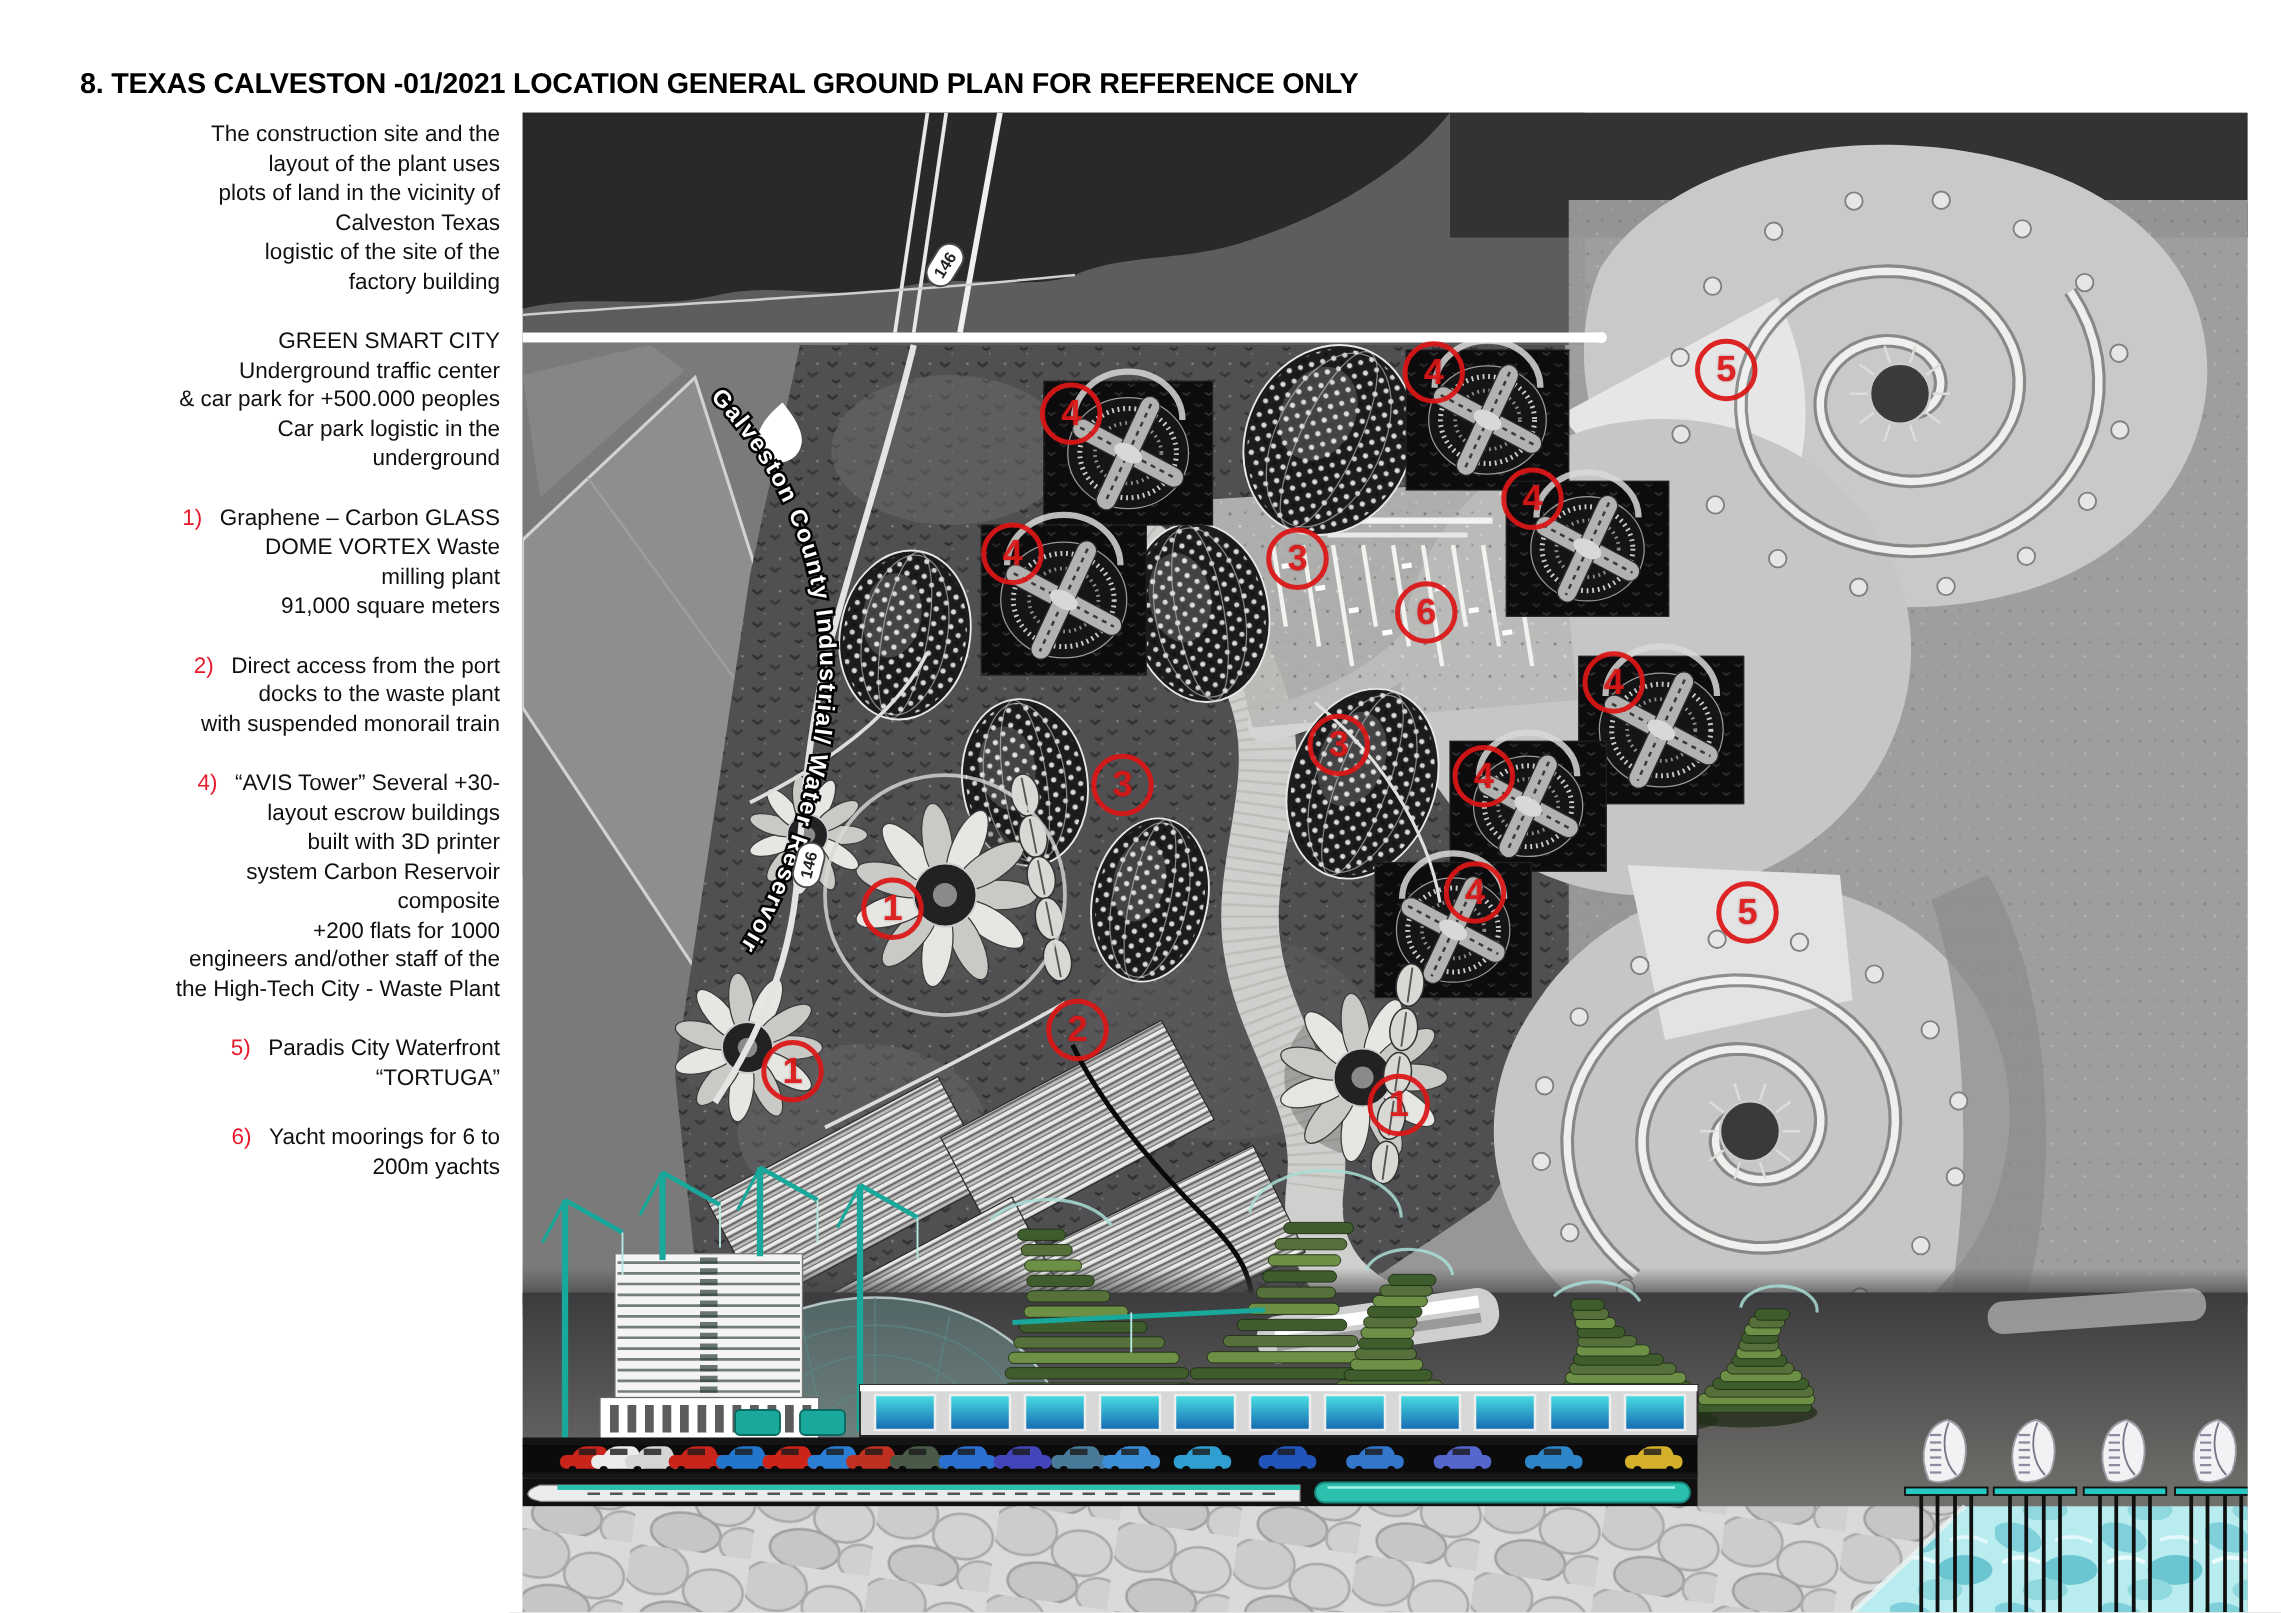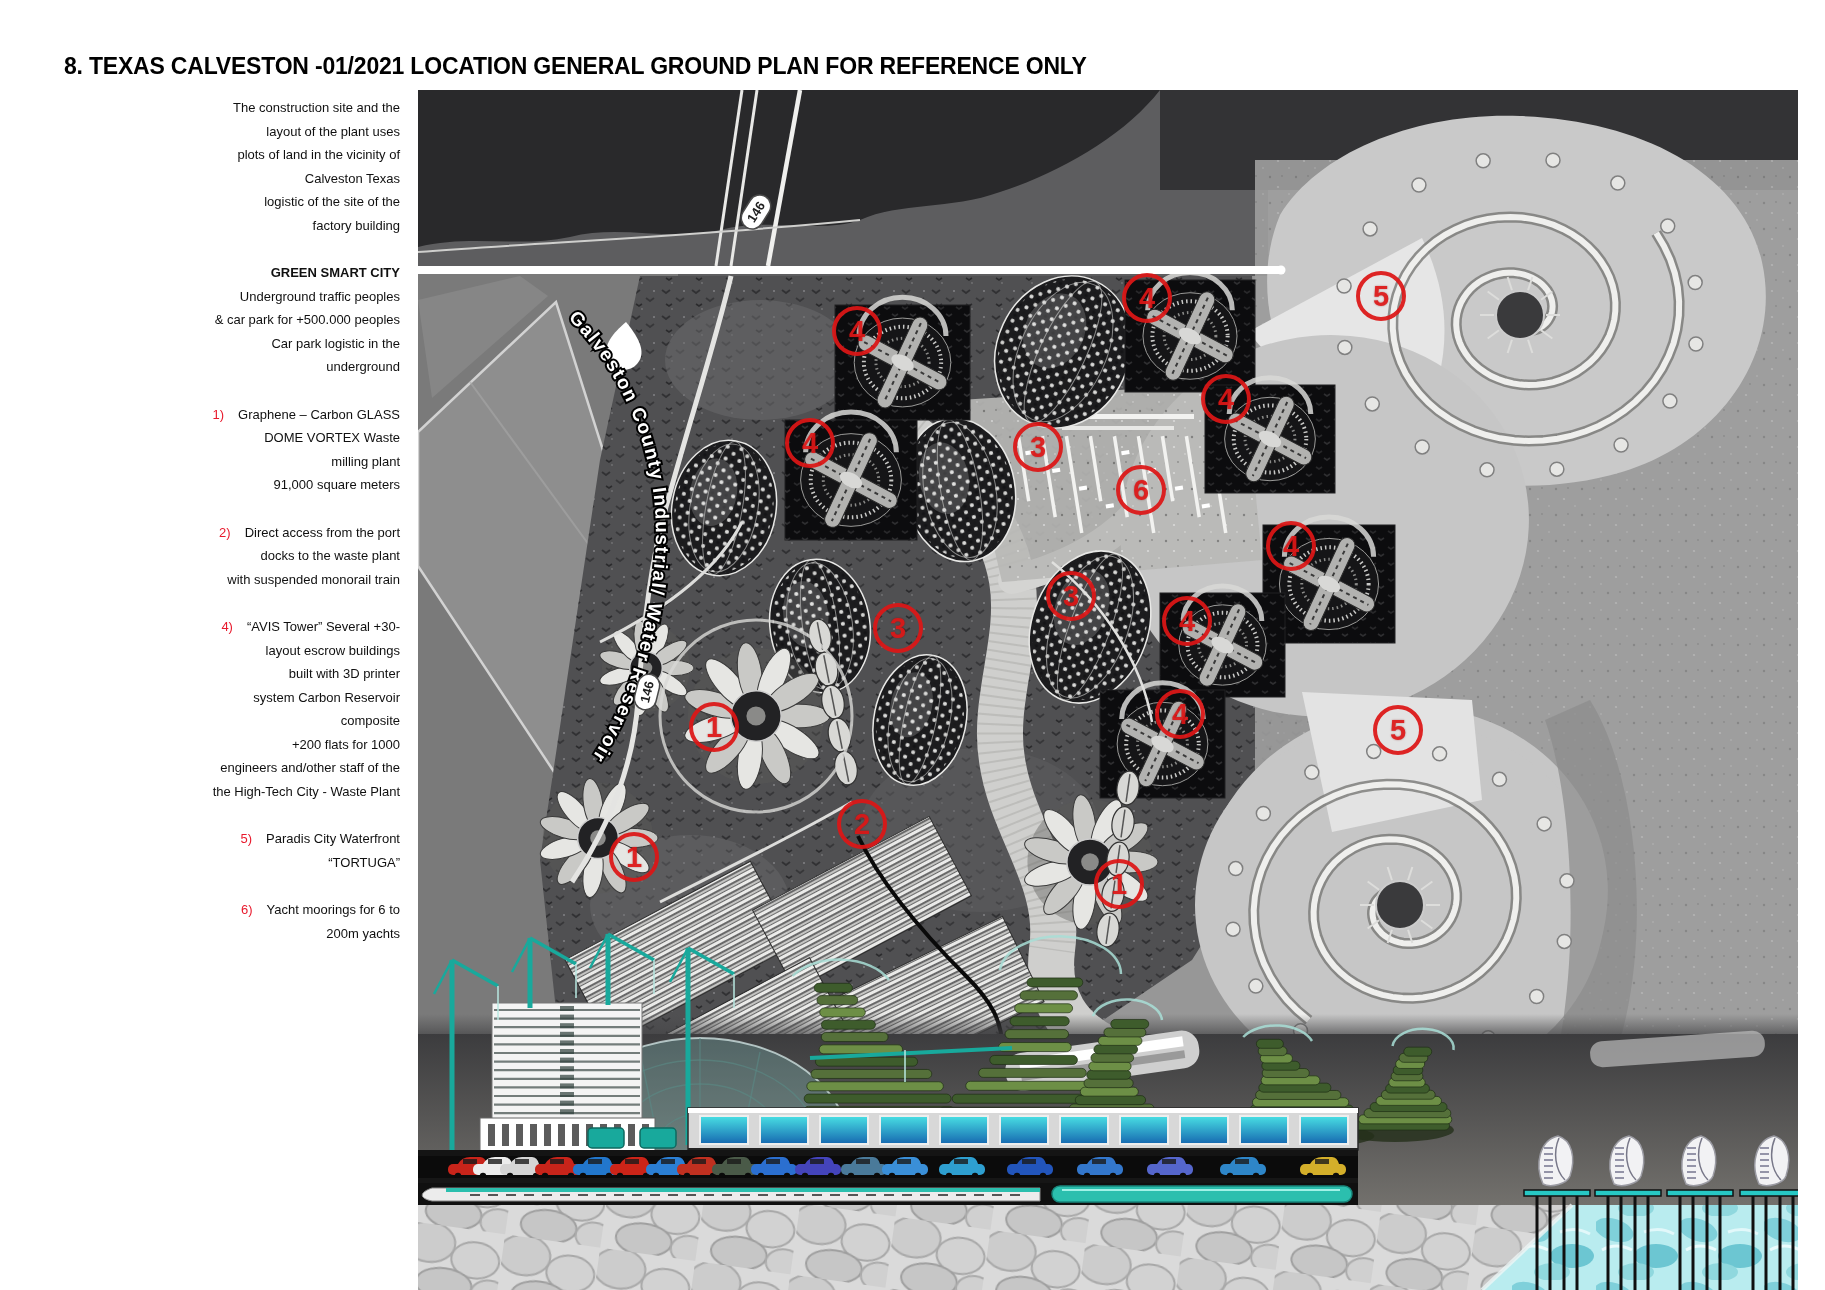--- a/index.html
+++ b/index.html
@@ -1,24 +1,24 @@
 <!DOCTYPE html>
 <html><head>
 <meta charset="utf-8">
 <style>
   html,body{margin:0;padding:0;background:#fff;}
   .page{position:relative;width:1798px;height:1290px;background:#fff;overflow:hidden;
         font-family:"Liberation Sans",sans-serif;}
   .title{position:absolute;left:64px;top:53px;font-size:23px;font-weight:bold;color:#000;
          letter-spacing:-0.2px;white-space:nowrap;}
   .sidebar{position:absolute;left:56px;top:96px;width:344px;text-align:right;
-           font-size:13px;line-height:23.5px;color:#101010;}
+           font-size:18px;line-height:23.5px;color:#101010;}
   .sb-block{margin-bottom:24px;}
   .sb-line{white-space:nowrap;}
-  .sb-head{font-weight:bold;}
+  .sb-head{font-weight:normal;}
   .sb-num{font-weight:normal;margin-right:14px;}
   #mapwrap{position:absolute;left:418px;top:90px;width:1407px;height:1200px;}
   #markers{position:absolute;left:0;top:0;width:1825px;height:1290px;pointer-events:none;}
   .marker{position:absolute;width:42px;height:42px;border-radius:50%;
           display:flex;align-items:center;justify-content:center;
           font-size:29px;font-weight:bold;opacity:.93;
           text-shadow:0 0 2px rgba(120,0,0,.5);}
   svg text{font-family:"Liberation Sans",sans-serif;}
   .res-label{font-size:19px;font-weight:bold;letter-spacing:1.5px;fill:#fff;
              stroke:#000;stroke-width:4px;paint-order:stroke;}
@@ -35,21 +35,21 @@
       <div class="sb-block">
         <div class="sb-line">The construction site and the</div>
         <div class="sb-line">layout of the plant uses</div>
         <div class="sb-line">plots of land in the vicinity of</div>
         <div class="sb-line">Calveston Texas</div>
         <div class="sb-line">logistic of the site of the</div>
         <div class="sb-line">factory building</div>
       </div>
       <div class="sb-block">
         <div class="sb-line sb-head">GREEN SMART CITY</div>
-        <div class="sb-line">Underground traffic peoples</div>
+        <div class="sb-line">Underground traffic center</div>
         <div class="sb-line">&amp; car park for +500.000 peoples</div>
         <div class="sb-line">Car park logistic in the</div>
         <div class="sb-line">underground</div>
       </div>
       <div class="sb-block">
         <div class="sb-line"><span class="sb-num" style="color: rgb(232, 25, 44);">1)</span>Graphene – Carbon GLASS</div>
         <div class="sb-line">DOME VORTEX Waste</div>
         <div class="sb-line">milling plant</div>
         <div class="sb-line">91,000 square meters</div>
       </div>

